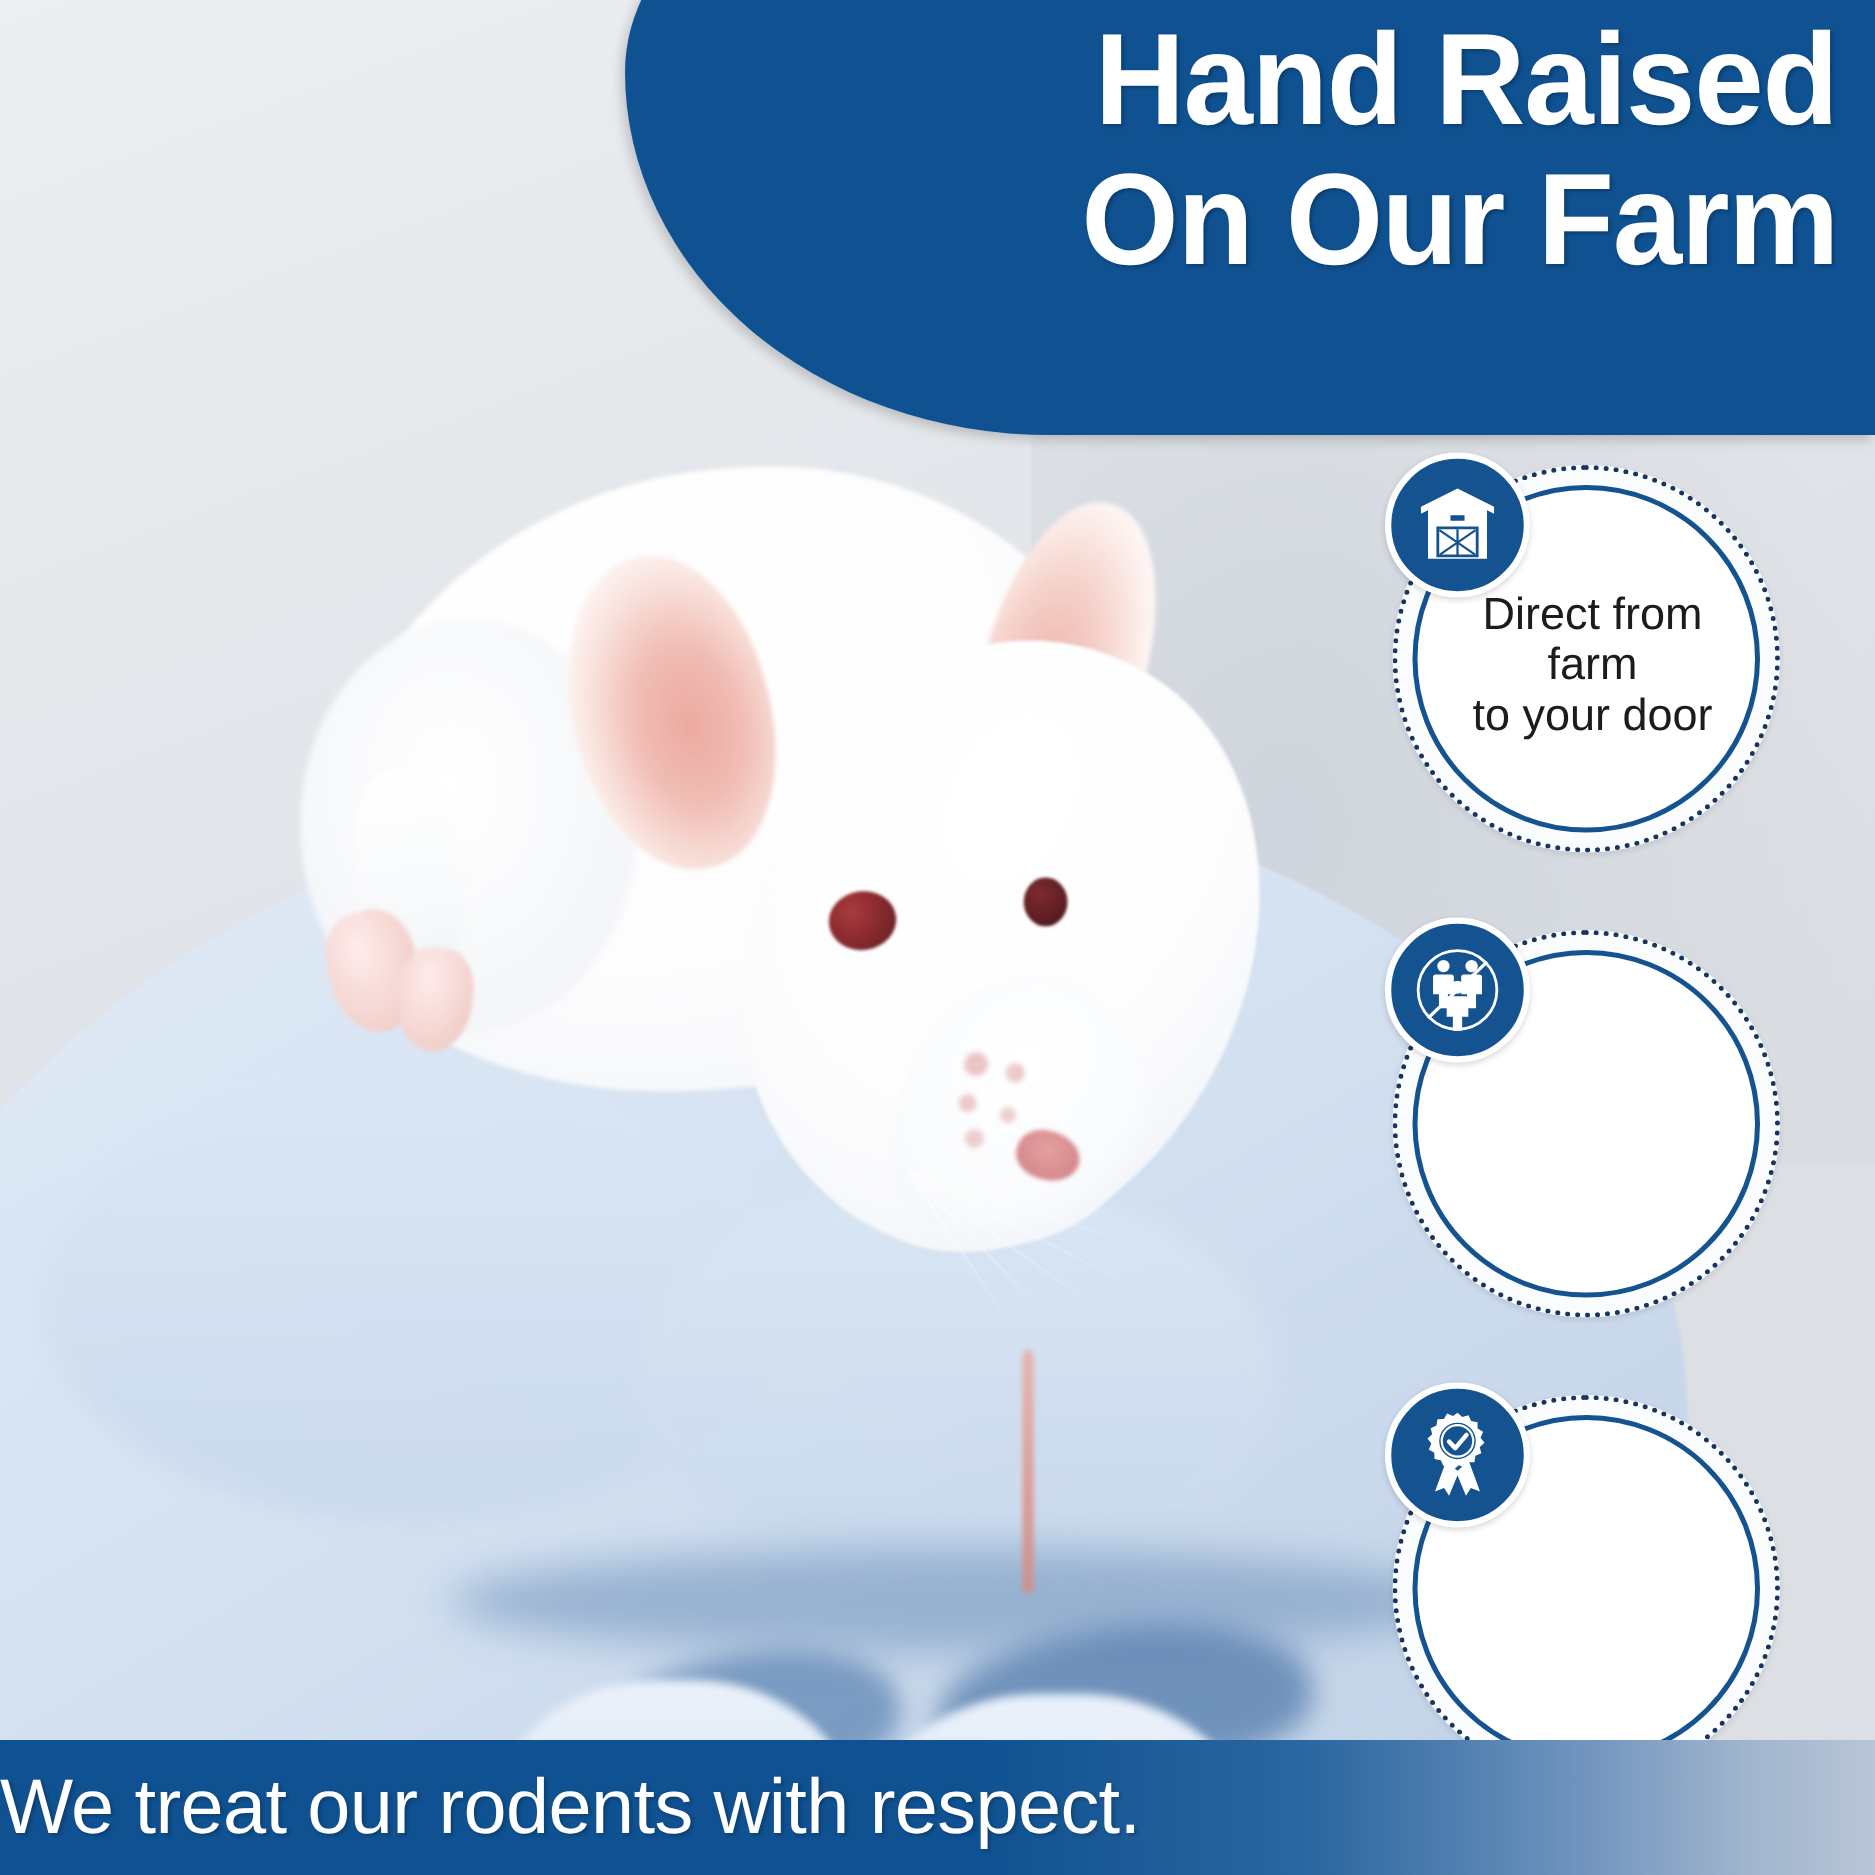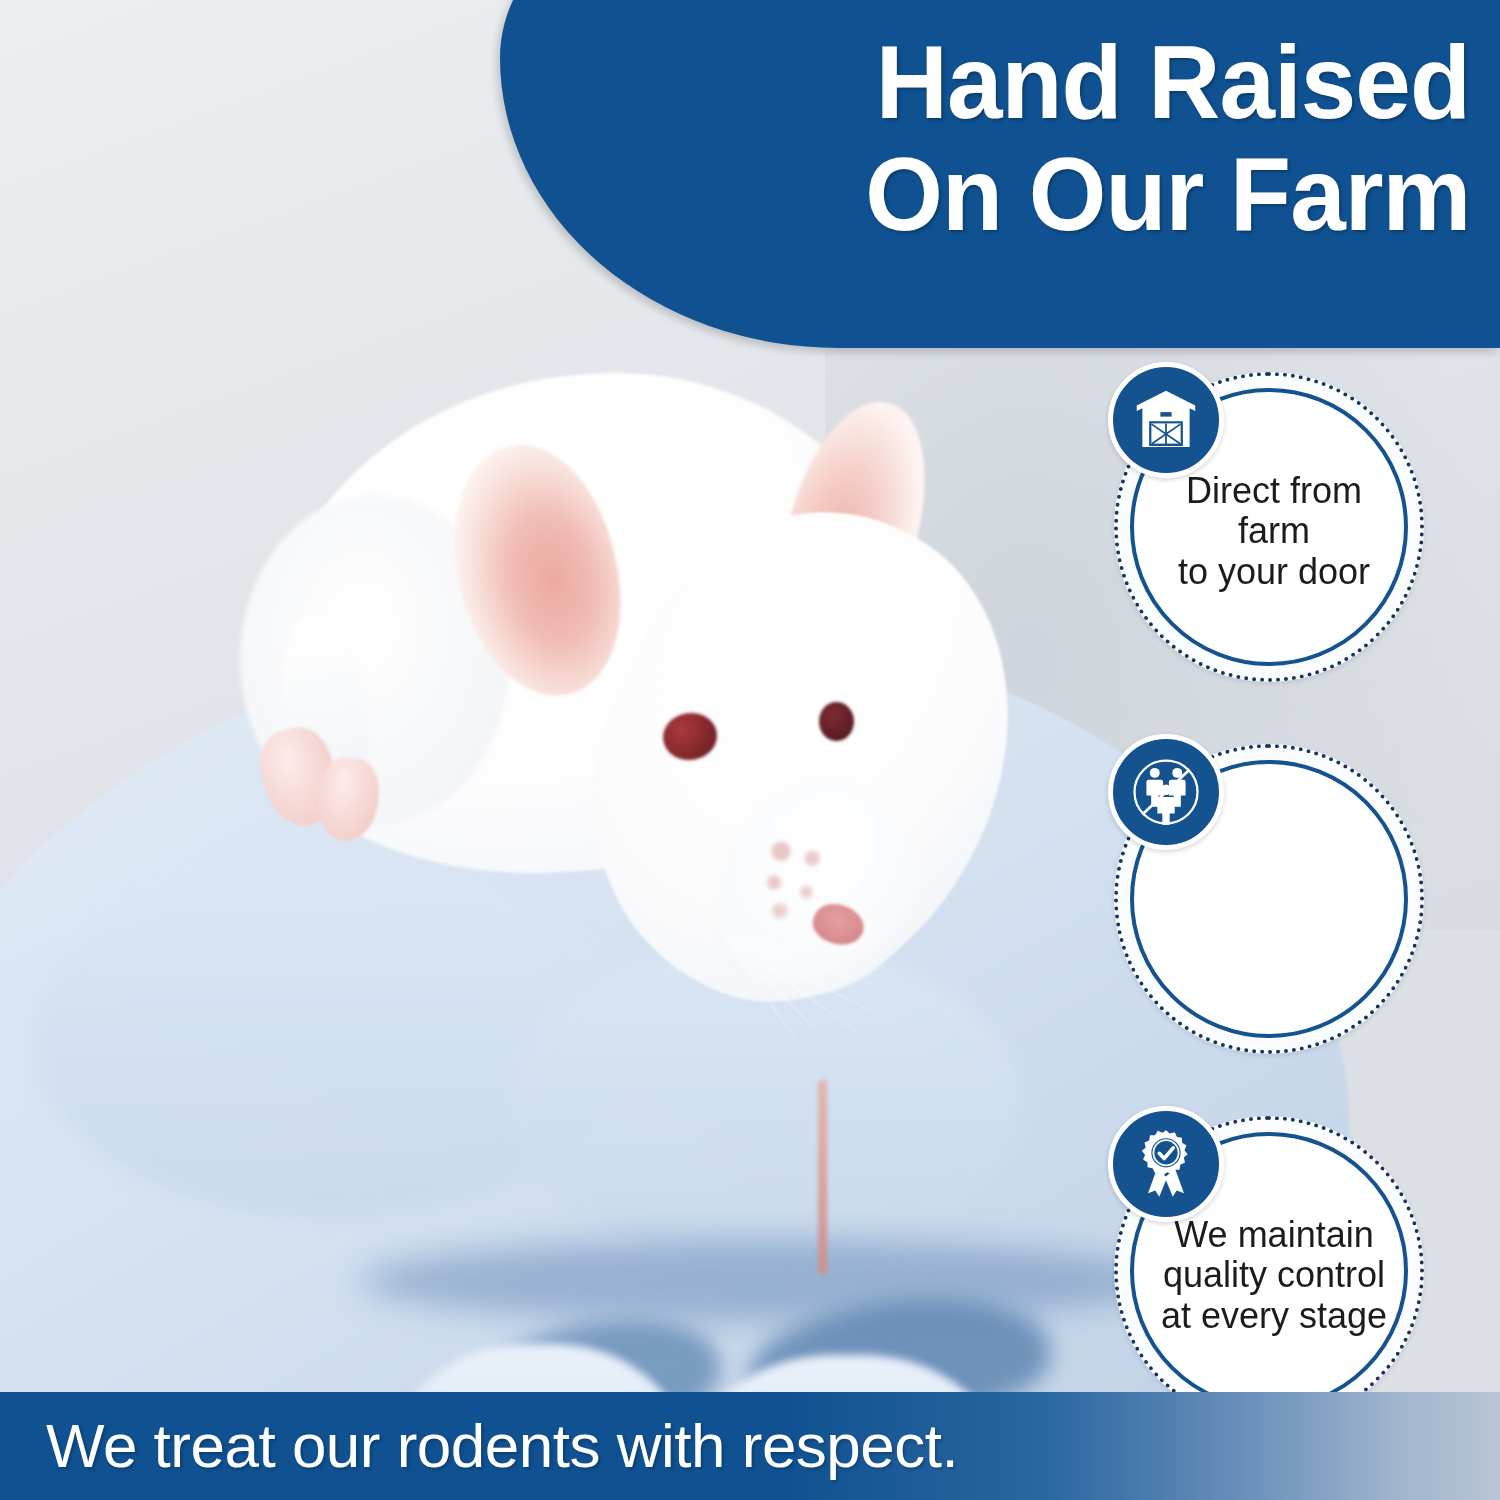--- a/index.html
+++ b/index.html
@@ -242,21 +242,21 @@
   }
   .banner-text {
     position: absolute;
     left: 0; right: 30px;
     top: 120px;
     bottom: 0;
     display: flex;
     flex-direction: column;
     align-items: flex-end;
     justify-content: flex-start;
-    padding-top: 26px;
+    padding-top: 8px;
     color: #ffffff;
     text-align: center;
   }
   .banner-line {
     font-family: "Liberation Sans Narrow", "Liberation Sans", sans-serif;
     font-weight: bold;
     font-size: 104px;
     line-height: 1.08;
     letter-spacing: -1px;
     white-space: nowrap;
@@ -329,21 +329,20 @@
     left: 0; right: 0;
     top: 1392px;
     height: 108px;
     background: linear-gradient(90deg,
         #0f5191 0%, #0f5191 52%, #2b67a0 70%,
         #6e93bd 84%, #9fb4cd 93%, #b8c5d6 100%);
     display: flex;
     align-items: center;
   }
   .footer-text {
-    margin-left: 46px;
     color: #ffffff;
     font-size: 62px;
     line-height: 1;
     font-weight: 400;
     text-shadow: 2px 2px 3px rgba(0,0,0,.22);
     letter-spacing: -.5px;
   }
 </style>
 </head>
 <body>
@@ -434,23 +433,20 @@
             <path d="M26.3 36.5 h11.4 a2 2 0 0 1 2 2 v12.5 h-4.4 v10 h-6.6 v-10 h-4.4 V38.5 a2 2 0 0 1 2-2 Z"></path>
           </g>
           <line x1="11" y1="52" x2="53" y2="12" stroke="#ffffff" stroke-width="2.4"></line>
         </svg>
       </div>
     </div>
 
     <div class="badge">
       <div class="badge-disc"></div>
       <div class="badge-inner-ring"></div>
-      <div class="badge-text">We maintain
-quality control
-at every stage</div>
       <div class="badge-icon">
         <svg viewBox="0 0 64 64" aria-hidden="true">
           <path fill="#ffffff" d="M24 36 l-8 22 6.5-2.5 3.5 5.5 7-17 Z"></path>
           <path fill="#ffffff" d="M40 36 l8 22-6.5-2.5-3.5 5.5-7-17 Z"></path>
           <path fill="#ffffff" d="M32 2 l3.4 2.9 4.4-1.1 1.9 4.1 4.5.8.1 4.5 3.9 2.3-1.8 4.2 2.8 3.6-3.4 3 1.1 4.4-4.1 1.9-.8 4.5-4.5.1-2.3 3.9-4.2-1.8-3.6 2.8-3-3.4-4.4 1.1-1.9-4.1-4.5-.8-.1-4.5-3.9-2.3 1.8-4.2-2.8-3.6 3.4-3-1.1-4.4 4.1-1.9.8-4.5 4.5-.1 2.3-3.9 4.2 1.8 Z"></path>
           <circle cx="32" cy="22" r="13" fill="#14538f"></circle>
           <circle cx="32" cy="22" r="11.2" fill="none" stroke="#ffffff" stroke-width="1.6"></circle>
           <path fill="none" stroke="#ffffff" stroke-width="3.2" stroke-linecap="round" stroke-linejoin="round" d="M26 22.5 l4.4 4.6 8-9.4"></path>
         </svg>
       </div>

